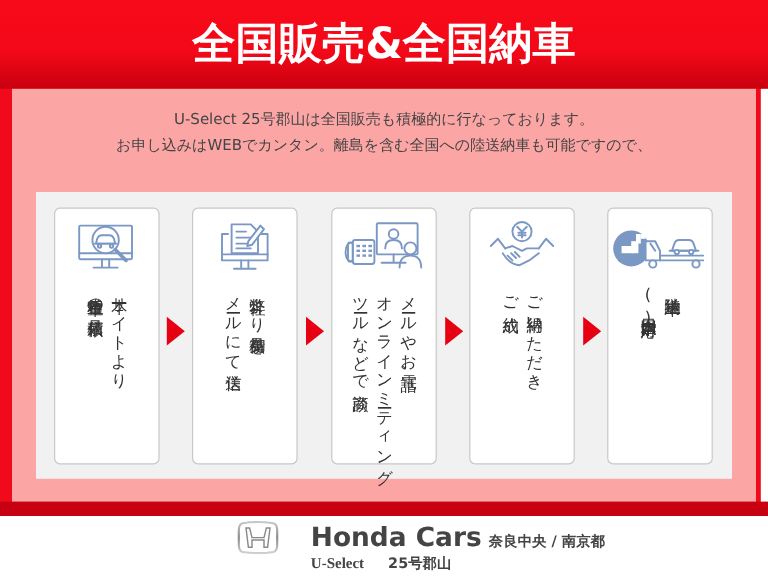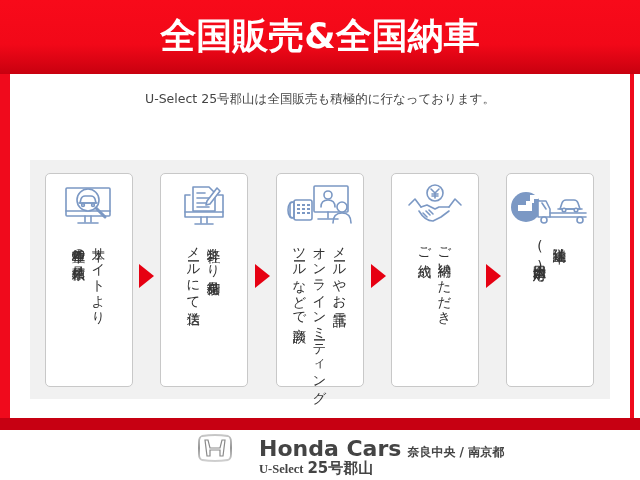--- a/index.html
+++ b/index.html
@@ -19,21 +19,21 @@
     color: #ffffff; font-size: 36px; font-weight: bold; letter-spacing: 0px;
     font-family: "DejaVu Sans", sans-serif;
     margin-top: -2px;
   }
   .frame-bottom {
     position: absolute; left: 0; top: 418px; width: 640px; height: 12px;
     background: #c70012;
   }
   .panel {
     position: absolute; left: 10px; top: 74px; width: 620px; height: 346px;
-    background: #ffffff;
+    background: #fca5a5;
   }
   .intro {
     position: absolute; left: 0; top: 14px; width: 620px;
     text-align: center; color: #444444; font-size: 12.5px; line-height: 22px;
   }
   .intro div { white-space: nowrap; }
 
   .steps-box {
     position: absolute; left: 20px; top: 86px; width: 580px; height: 239px;
     background: #f1f1f1;
@@ -73,33 +73,34 @@
     position: absolute; left: 259px; top: 6px; white-space: nowrap;
     color: #444444; font-weight: bold;
   }
   .footer-line1 .brand { font-size: 22px; }
   .footer-line1 .store { font-size: 12px; margin-left: 6px; }
   .footer-line2 {
     position: absolute; left: 259px; top: 28px; white-space: nowrap;
     color: #444444; font-weight: bold;
   }
   .footer-line2 .brand { font-size: 12.5px; font-family: Liberation Serif, serif; }
-  .footer-line2 .store { font-size: 15px; margin-left: 4px; }
+  .footer-line2 .store { font-size: 12px; margin-left: 20px; }
 </style>
 </head>
 <body>
 
 <div class="frame">
   <div class="banner">
     <div class="banner-title">全国販売&amp;全国納車</div>
   </div>
 
   <div class="panel">
     <div class="intro">
       <div>U-Select 25号郡山は全国販売も積極的に行なっております。</div>
+      <div>お申し込みはWEBでカンタン。離島を含む全国への陸送納車も可能ですので、</div>
     </div>
 
     <div class="steps-box">
 
       <div class="card" style="left:15px;">
         <div class="icon">
           <svg width="52" height="46" viewBox="0 0 52 46" fill="none" stroke="#7b98c4" stroke-width="1.6" stroke-linecap="round" stroke-linejoin="round">
             <rect x="3" y="5" width="44" height="28" rx="1"></rect>
             <line x1="3" y1="28" x2="47" y2="28"></line>
             <line x1="22" y1="33" x2="22" y2="39"></line>

